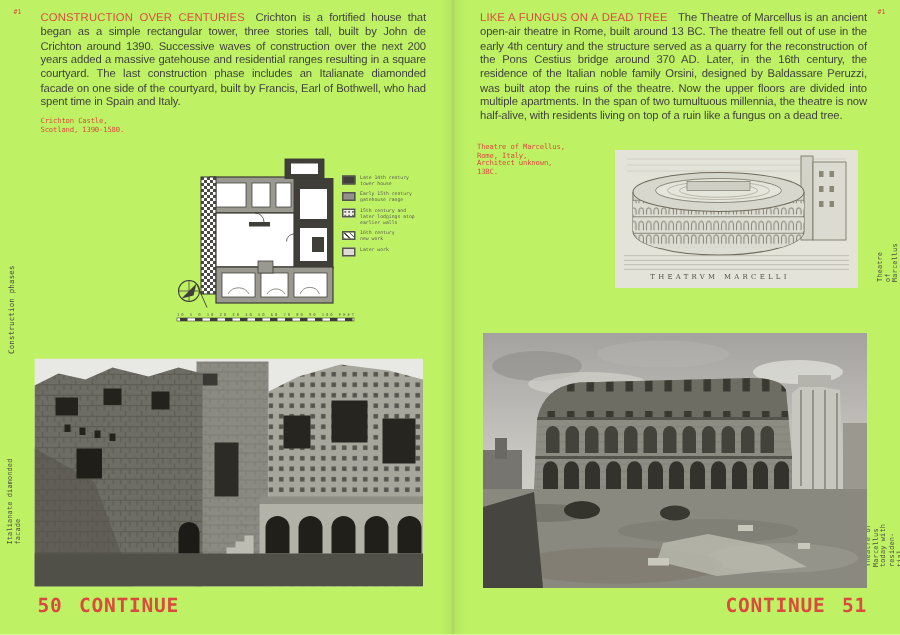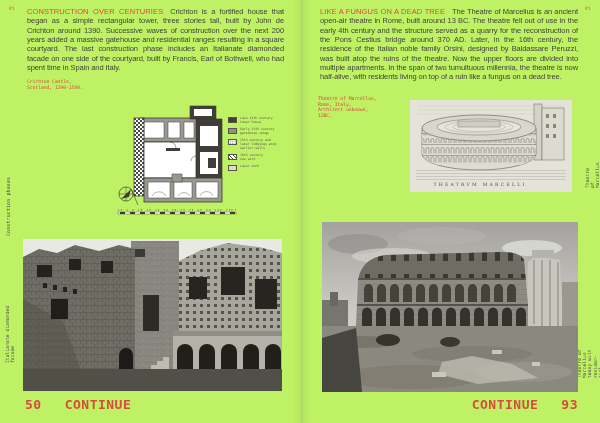--- a/index.html
+++ b/index.html
@@ -10,21 +10,21 @@
           background:linear-gradient(to right,rgba(110,105,95,0) 0%,rgba(110,105,95,0.08) 40%,
           rgba(110,105,95,0.20) 50%,rgba(110,105,95,0.08) 60%,rgba(110,105,95,0) 100%);}
   .body-block{position:absolute;font-size:7.5px;line-height:9.35px;color:var(--ink);
           text-align:justify;letter-spacing:-0.08px;}
   .body-block .heading{color:var(--accent);margin-right:7px;letter-spacing:0.1px;}
   .caption{position:absolute;font:4.8px/5.6px "DejaVu Sans Mono",monospace;color:var(--accent);
           white-space:pre-line;letter-spacing:-0.1px;}
   .corner-marker{position:absolute;font:4.4px "DejaVu Sans Mono",monospace;color:var(--accent);}
   .vlabel{position:absolute;font:5px/5.6px "DejaVu Sans Mono",monospace;color:#4a4944;
           white-space:pre-line;transform:rotate(-90deg);transform-origin:0 0;letter-spacing:0.1px;}
-  .pager{position:absolute;top:397px;display:flex;gap:23px;
+  .pager{position:absolute;top:397px;display:flex;gap:11px;
           font:700 13px "DejaVu Sans Mono",monospace;color:var(--accent);letter-spacing:0.5px;align-items:flex-end;}
   .photo,.plan,.engraving{position:absolute;display:block;}
   .legend{position:absolute;left:228px;top:117px;width:70px;display:flex;flex-direction:column;gap:3.5px;}
   .lrow{display:flex;gap:3px;align-items:flex-start;}
   .sw{width:9px;height:6px;flex:0 0 auto;border:0.5px solid #55544e;box-sizing:border-box;}
   .sw0{background:#3f3e38;}
   .sw1{background:#92918a;}
   .sw2{background:radial-gradient(circle,#6f6e66 0.5px,transparent 0.7px) 0 0/2.5px 2.5px #f0efe9;}
   .sw3{background:repeating-linear-gradient(45deg,#4c4b45 0 0.8px,#ffffff 0.8px 2.6px);}
   .sw4{background:#dddcd4;}
@@ -333,16 +333,16 @@
       <ellipse cx="128" cy="120" rx="10" ry="5" fill="#3a3931"></ellipse>
       <path d="M120,140 l30,-6 40,8 26,14 -60,6 -40,-10 z" fill="#bcbbb0" opacity="0.8"></path>
       <rect x="170" y="128" width="10" height="4" fill="#c9c8bd"></rect>
       <rect x="110" y="150" width="14" height="5" fill="#c9c8bd"></rect>
       <rect x="210" y="140" width="8" height="4" fill="#c9c8bd"></rect>
     </g>
   </svg>
 
   <div class="pager" style="right:22px">
     <span>CONTINUE</span>
-    <span>93</span>
+    <span>51</span>
   </div>
 
 </div>
 
 </body></html>

